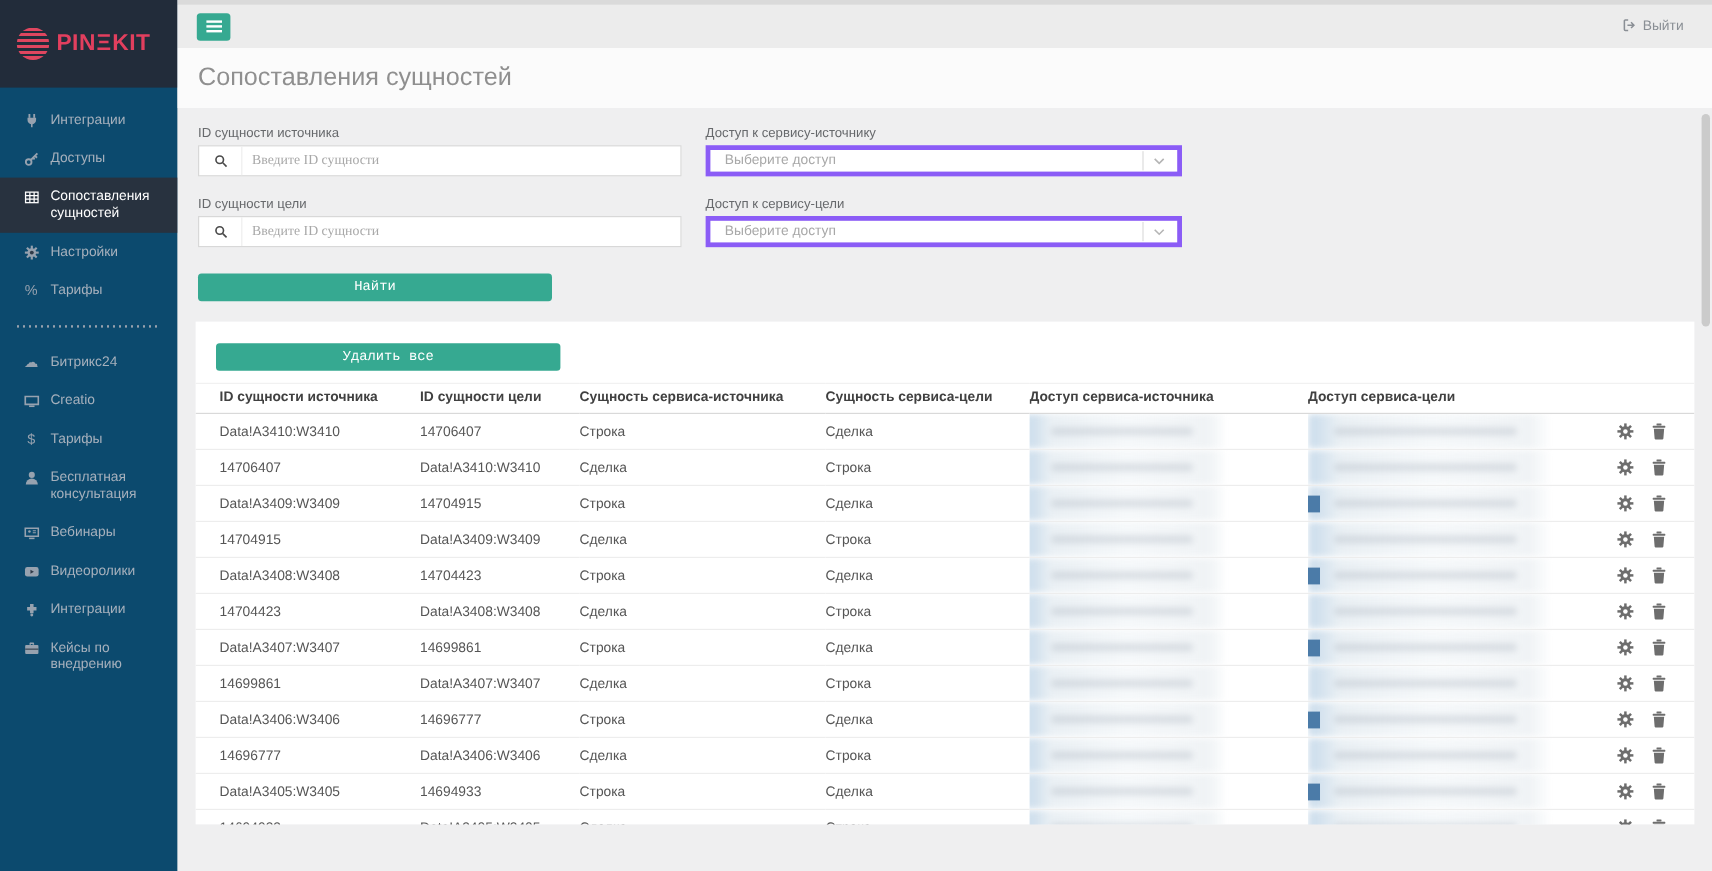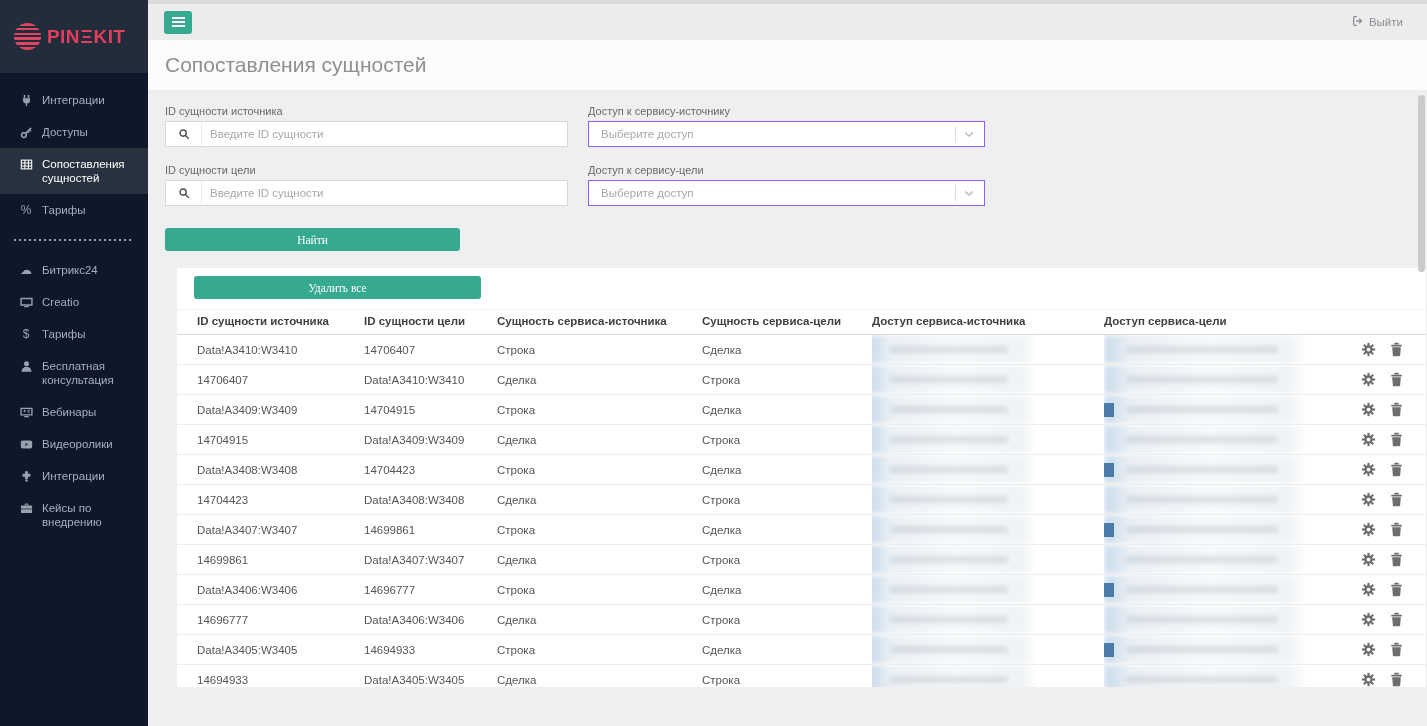--- a/index.html
+++ b/index.html
@@ -1,21 +1,21 @@
 <!DOCTYPE html>
 <html><head>
 <meta charset="utf-8">
 <style>
   * { margin:0; padding:0; box-sizing:border-box; }
   html,body { width:1427px; height:726px; overflow:hidden;
     font-family:"Liberation Sans","DejaVu Sans",sans-serif; background:#efefef; }
   .app { display:flex; width:1427px; height:726px; }
 
   
-  .sidebar { width:148px; min-width:148px; height:726px; background:#0f172a; }
+  .sidebar { width:148px; min-width:148px; height:726px; background:#0c4a6e; }
   .logo { height:73px; background:#222c3a; display:flex; align-items:center; padding-left:14px; cursor:pointer; }
   .logo-circle { width:27px; height:27px; border-radius:50%; margin-right:6px;
     background:repeating-linear-gradient(180deg,#e0465f 0 2.6px,rgba(0,0,0,0) 2.6px 4.8px); }
   .logo-text { font-size:19px; font-weight:800; color:#e23f5e; letter-spacing:.4px; }
   .logo-text .ebar { font-weight:800; margin:0 .5px; }
   .menu { padding-top:11px; }
   .menu-item { display:flex; align-items:flex-start; padding:9px 8px 9px 19px;
     color:#a6b0bc; font-size:11.5px; line-height:14px; cursor:pointer; }
   .menu-item .icon { width:14px; height:14px; min-width:14px; margin-right:9px; margin-top:0;
     display:inline-flex; align-items:center; justify-content:center; color:#97a2af; font-size:12px; }
@@ -41,35 +41,35 @@
 
   
   .filters { padding:15px 0 0 17px; }
   .filter-grid { display:grid; grid-template-columns:403px 397px; column-gap:20px; row-gap:17px; }
   .f-label { font-size:11px; color:#67696c; margin-bottom:4px; }
   .f-input { display:flex; align-items:center; height:26px; background:#ffffff; border:1px solid #d8d8d8; }
   .f-input .addon { width:36px; height:100%; display:flex; align-items:center; justify-content:center;
     color:#4a4a4a; border-right:1px solid #eeeeee; }
   .f-input .addon svg { width:12px; height:12px; }
   .f-input input { flex:1; border:none; outline:none; height:100%; font-size:11.5px; color:#555;
-    padding:0 8px; font-family:Liberation Sans, sans-serif; background:transparent; }
+    padding:0 8px; font-family:Liberation Serif, serif; background:transparent; }
   .f-input input::placeholder { color:#a8a8a8; }
-  .f-select { display:flex; align-items:center; height:26px; background:#ffffff; border:1px solid #8b5cf6;
+  .f-select { display:flex; align-items:center; height:26px; background:#ffffff; border:4px solid #8b5cf6;
     padding-left:12px; cursor:pointer; }
   .f-select .sel-text { flex:1; font-size:11.5px; color:#a8a8a8; }
   .f-select .sel-divider { width:1px; height:16px; background:#dcdcdc; margin-right:8px; }
   .f-select .chev { width:20px; color:#b5b5b5; display:flex; align-items:center; }
   .f-select .chev svg { width:10px; height:7px; }
 
   .btn-teal { background:#36a991; color:#ffffff; border:none; border-radius:3px;
-    font-size:11.5px; font-family:Liberation Serif, serif; cursor:pointer; }
+    font-size:11.5px; font-family:Liberation Mono, monospace; cursor:pointer; }
   .search-btn { display:block; width:295px; height:23px; margin-top:22px; }
 
   
-  .box { margin:17px 0 0 29px; width:1249px; height:419px; background:#ffffff; padding-top:8px; overflow:hidden; }
+  .box { margin:17px 0 0 15px; width:1249px; height:419px; background:#ffffff; padding-top:18px; overflow:hidden; }
   .delete-btn { display:block; width:287px; height:23px; margin-left:17px; }
   table { border-collapse:collapse; table-layout:fixed; width:1249px; margin-top:10px;
     font-size:11.5px; color:#555555; }
   th { text-align:left; font-weight:bold; color:#404040; padding:5px 4px 7px 0;
     border-top:1px solid #f1f1f1; border-bottom:1px solid #d9d9d9; overflow:hidden; white-space:nowrap; }
   td { height:30px; padding:0 4px 0 0; border-bottom:1px solid #ededed; overflow:hidden; white-space:nowrap; }
   th.c1, td.c1 { padding-left:20px; }
   td.redacted { position:relative; padding:0; }
   .blur-block { height:29px; filter:blur(2.6px); border-radius:2px;
     background:linear-gradient(90deg,rgba(150,185,215,.45) 0 7px,rgba(230,237,242,.85) 13%,rgba(245,248,250,.95) 52%,rgba(236,240,243,.8) 92%,rgba(245,248,250,.4));
@@ -119,20 +119,41 @@
           <span class="mlabel">Доступы</span>
         </div>
         <div class="menu-item active">
           <span class="icon">
             <svg viewBox="0 0 16 16" fill="none" stroke="currentColor" stroke-width="1.3">
               <rect x="1.6" y="2.6" width="12.8" height="10.8"></rect>
               <path d="M1.6 6.2h12.8M1.6 9.8h12.8M6 2.6v10.8M10.4 2.6v10.8"></path>
             </svg>
           </span>
           <span class="mlabel">Сопоставления сущностей</span>
+        </div>
+        <div class="menu-item">
+          <span class="icon">
+            <svg viewBox="0 0 16 16">
+              <g fill="currentColor">
+                <rect x="6.9" y="0.9" width="2.2" height="3.4"></rect>
+                <rect x="6.9" y="11.7" width="2.2" height="3.4"></rect>
+                <rect x="0.9" y="6.9" width="3.4" height="2.2"></rect>
+                <rect x="11.7" y="6.9" width="3.4" height="2.2"></rect>
+                <g transform="rotate(45 8 8)">
+                  <rect x="6.9" y="0.9" width="2.2" height="3.4"></rect>
+                  <rect x="6.9" y="11.7" width="2.2" height="3.4"></rect>
+                  <rect x="0.9" y="6.9" width="3.4" height="2.2"></rect>
+                  <rect x="11.7" y="6.9" width="3.4" height="2.2"></rect>
+                </g>
+                <circle cx="8" cy="8" r="4.5"></circle>
+              </g>
+              <circle cx="8" cy="8" r="2" fill="#2f3a48"></circle>
+            </svg>
+          </span>
+          <span class="mlabel">Настройки</span>
         </div>
         <div class="menu-item">
           <span class="icon">%</span>
           <span class="mlabel">Тарифы</span>
         </div>
         <div class="menu-divider"></div>
         <div class="menu-item">
           <span class="icon">☁</span>
           <span class="mlabel">Битрикс24</span>
         </div>

